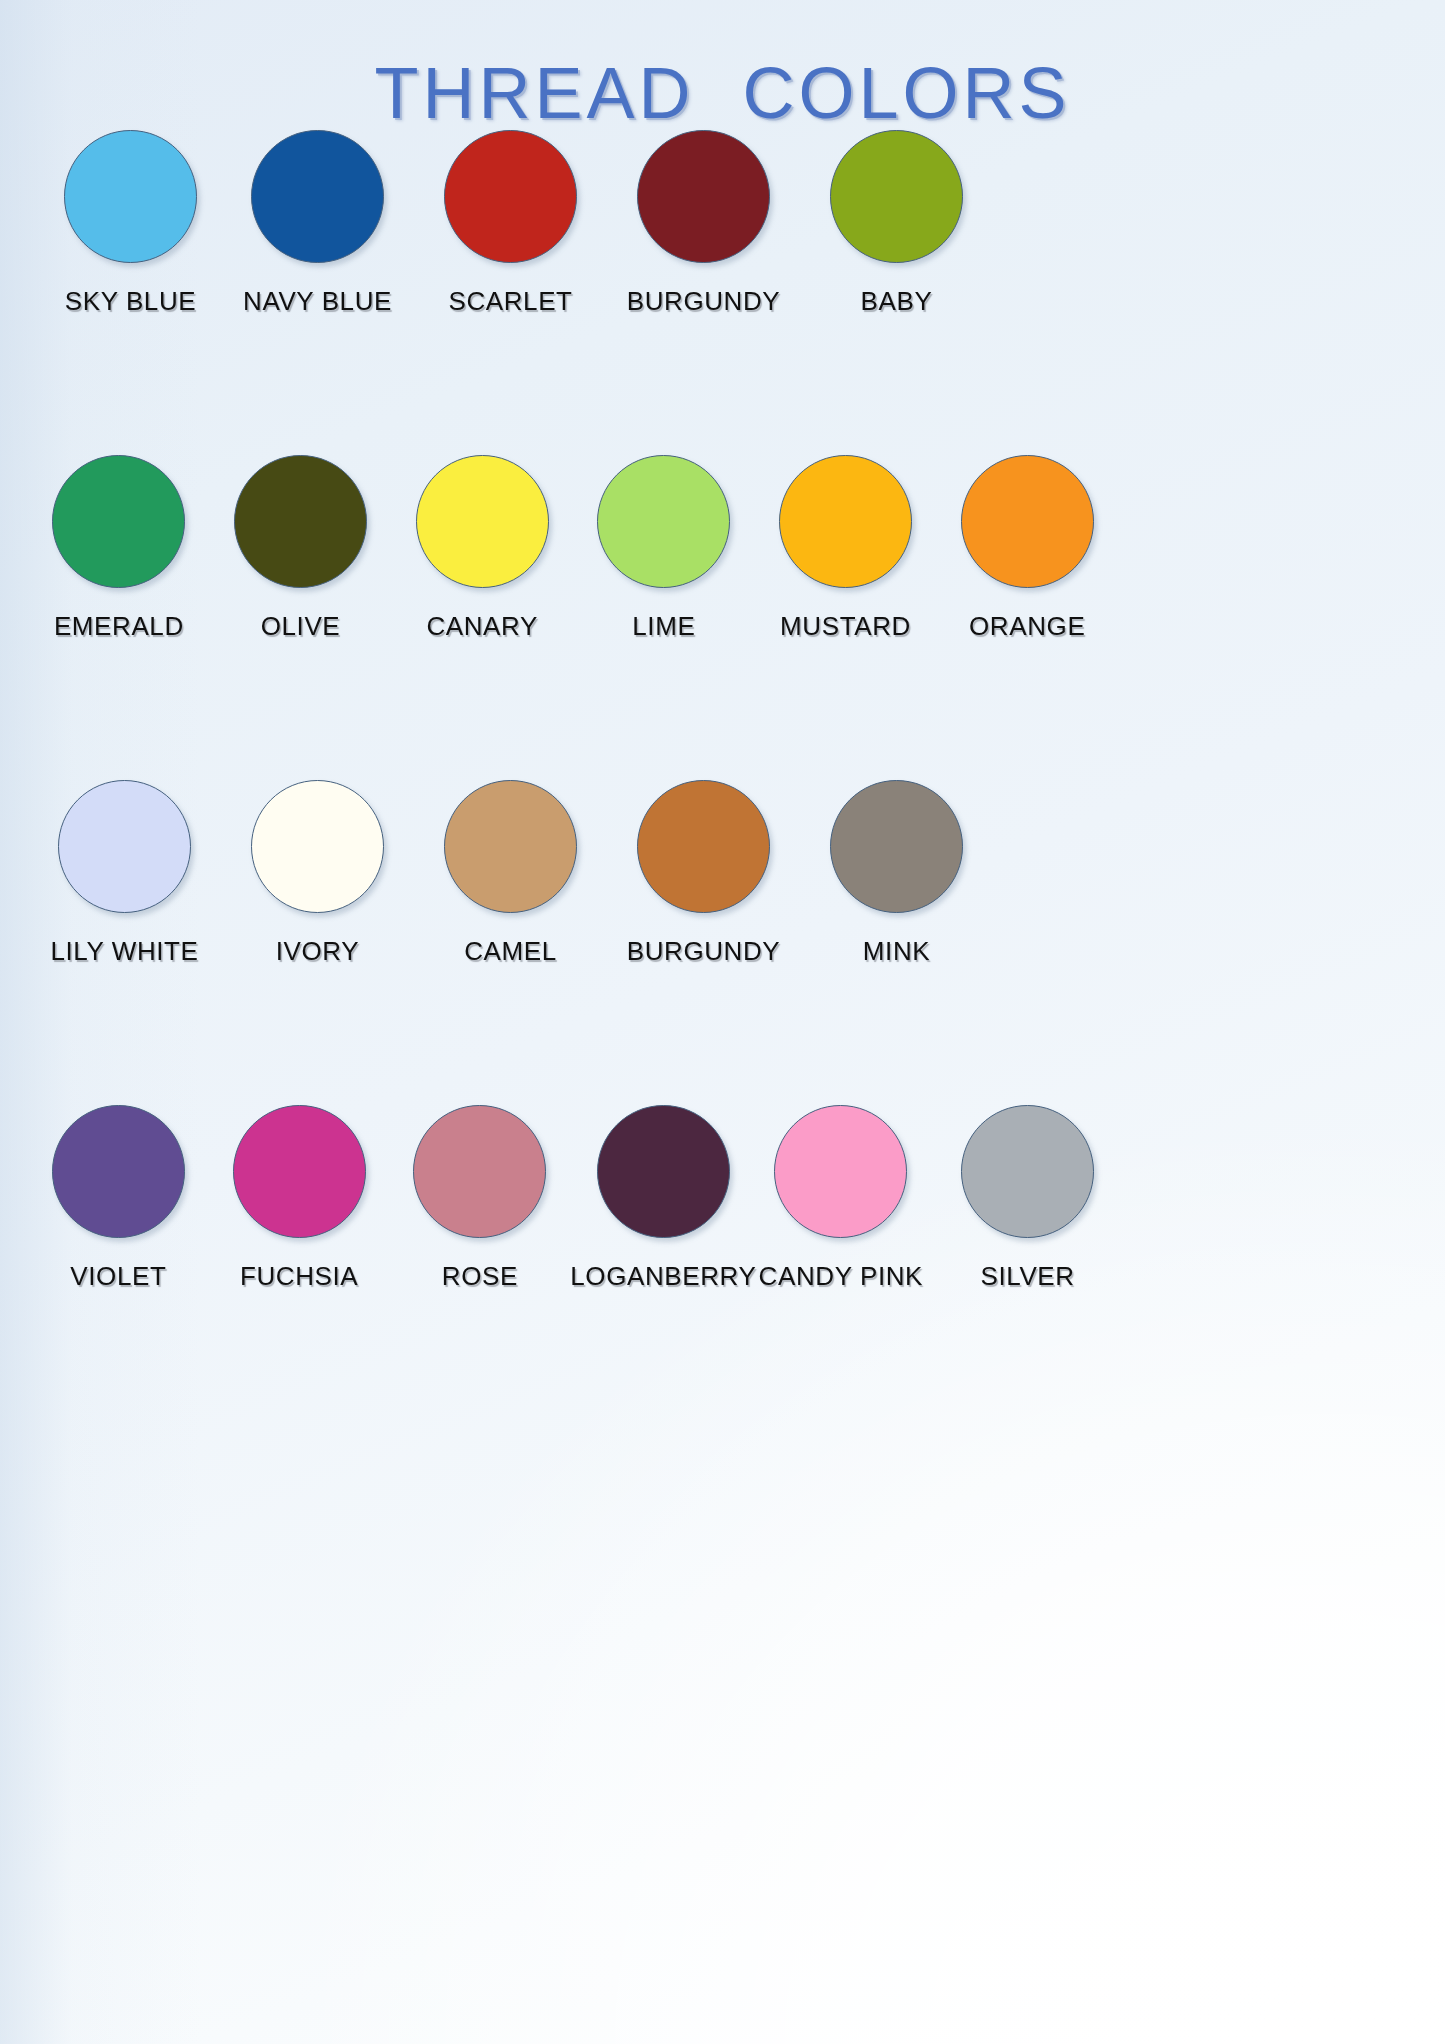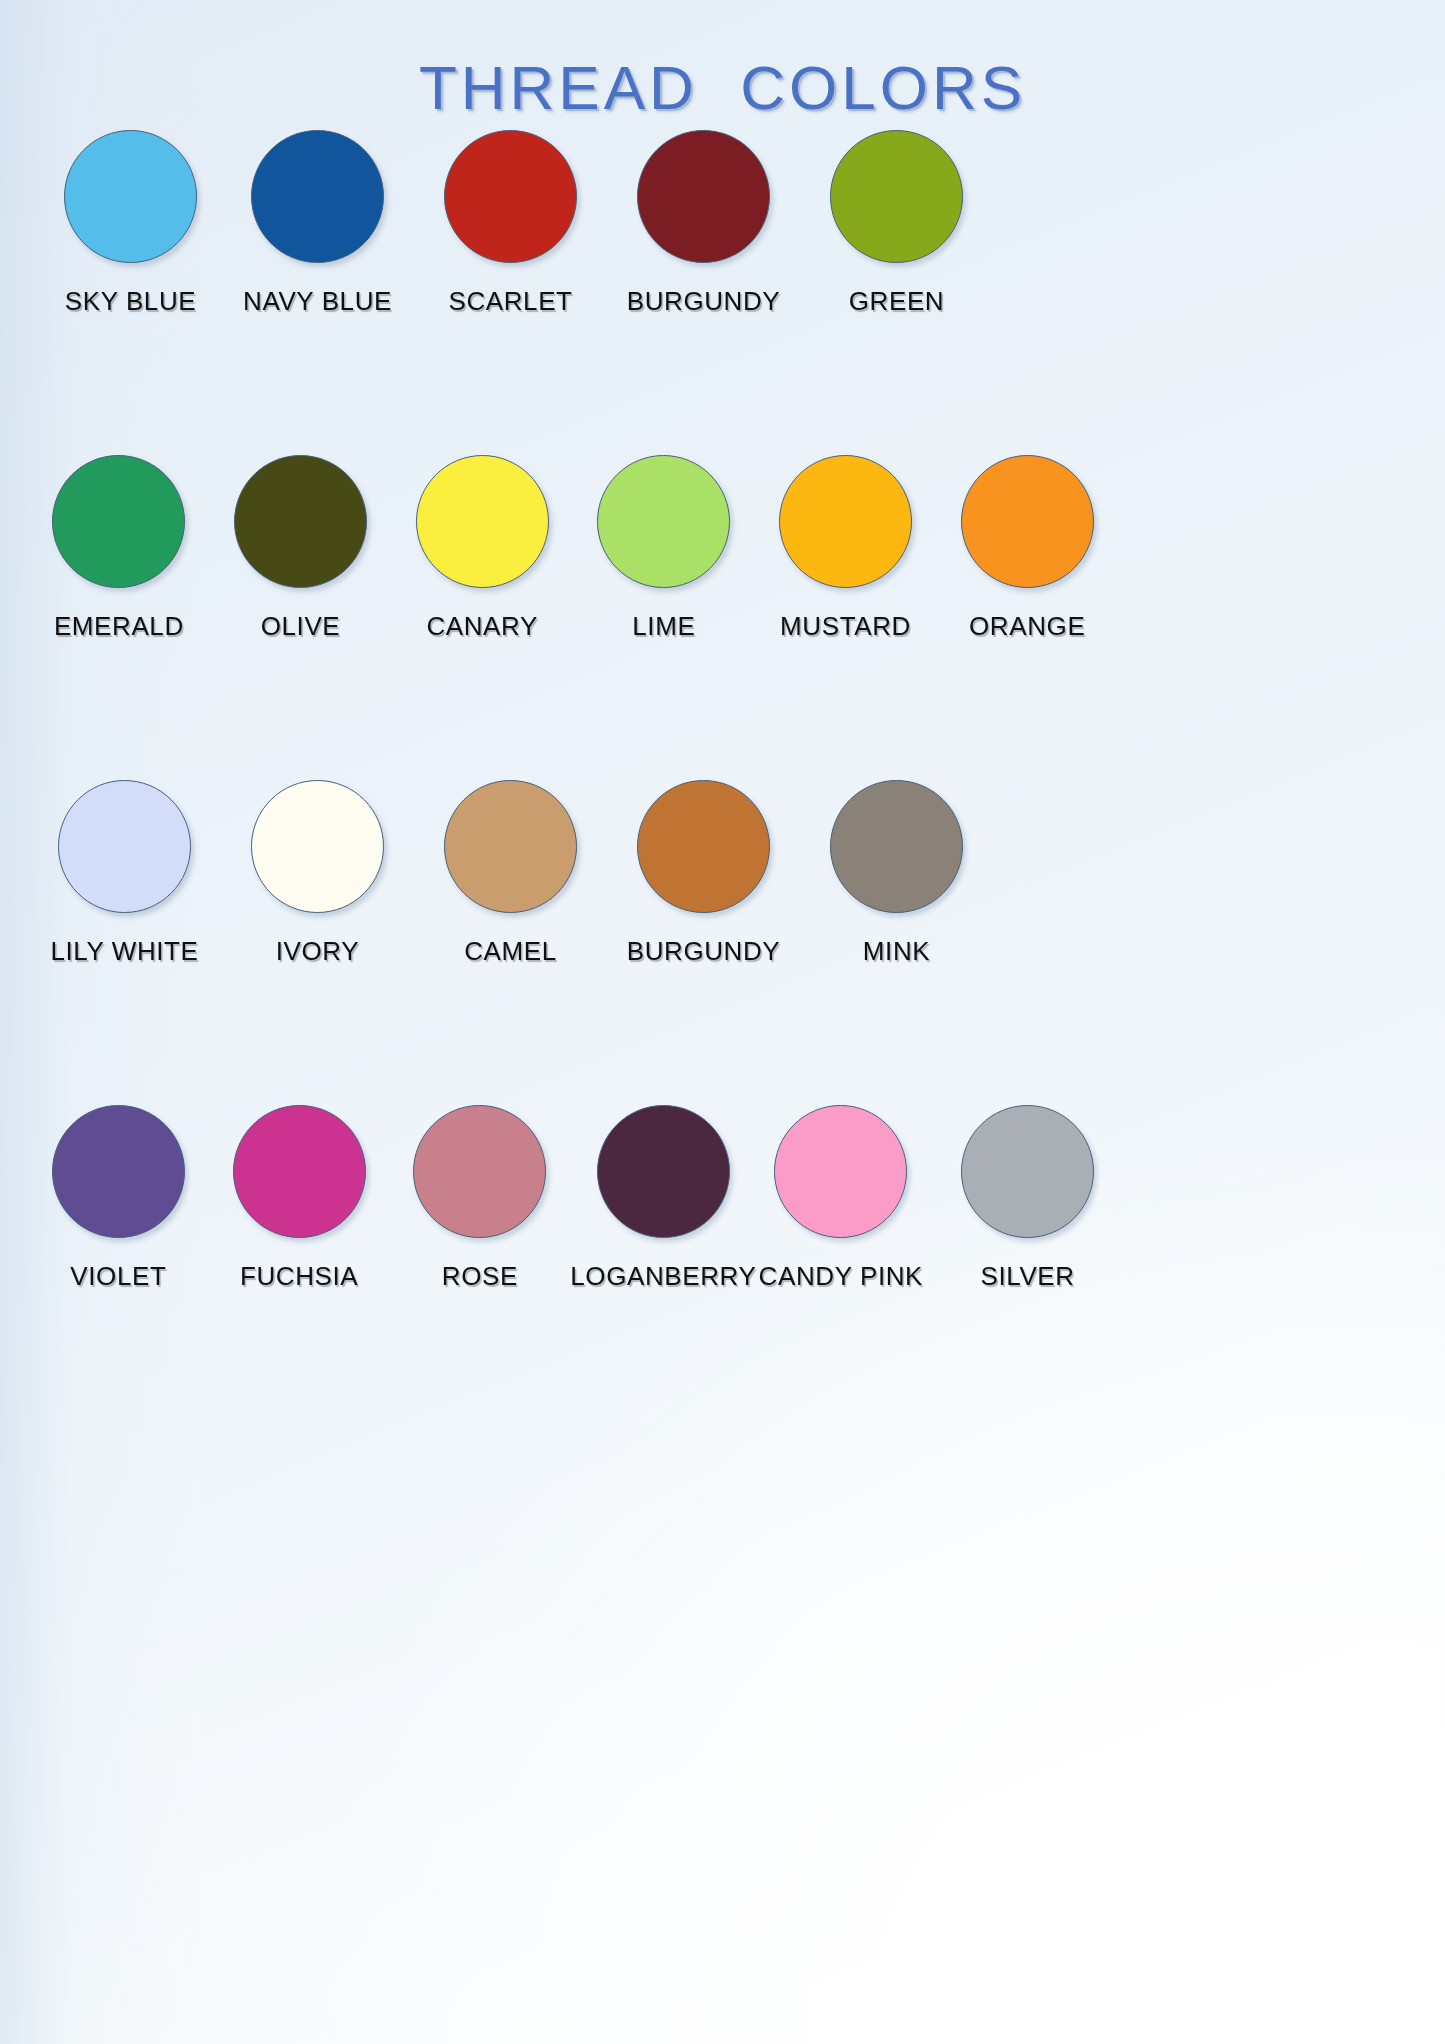--- a/index.html
+++ b/index.html
@@ -35,21 +35,21 @@
     pointer-events: none;
   }
 
   
   .chart-title {
     position: absolute;
     top: 52px;
     left: 0;
     width: 100%;
     text-align: center;
-    font-size: 62px;
+    font-size: 72px;
     font-weight: 400;
     letter-spacing: 4px;
     color: #4A72C4;
     text-shadow:
        2px 2px 0 rgba(150,170,205,0.62),
        3px 3px 3px rgba(130,150,190,0.35);
     white-space: pre;
     z-index: 5;
   }
 
@@ -119,21 +119,21 @@
         <div class="swatch-cell">
           <div class="swatch-circle" style="background: rgb(192, 37, 28);"></div>
           <div class="swatch-label">SCARLET</div>
         </div>
         <div class="swatch-cell">
           <div class="swatch-circle" style="background: rgb(123, 29, 35);"></div>
           <div class="swatch-label">BURGUNDY</div>
         </div>
         <div class="swatch-cell">
           <div class="swatch-circle" style="background: rgb(135, 168, 27);"></div>
-          <div class="swatch-label">GREEN</div>
+          <div class="swatch-label">BABY</div>
         </div>
       </div>
     <div class="swatch-row row-2">
         <div class="swatch-cell">
           <div class="swatch-circle" style="background: rgb(34, 154, 92);"></div>
           <div class="swatch-label">EMERALD</div>
         </div>
         <div class="swatch-cell">
           <div class="swatch-circle" style="background: rgb(71, 74, 20);"></div>
           <div class="swatch-label">OLIVE</div>

